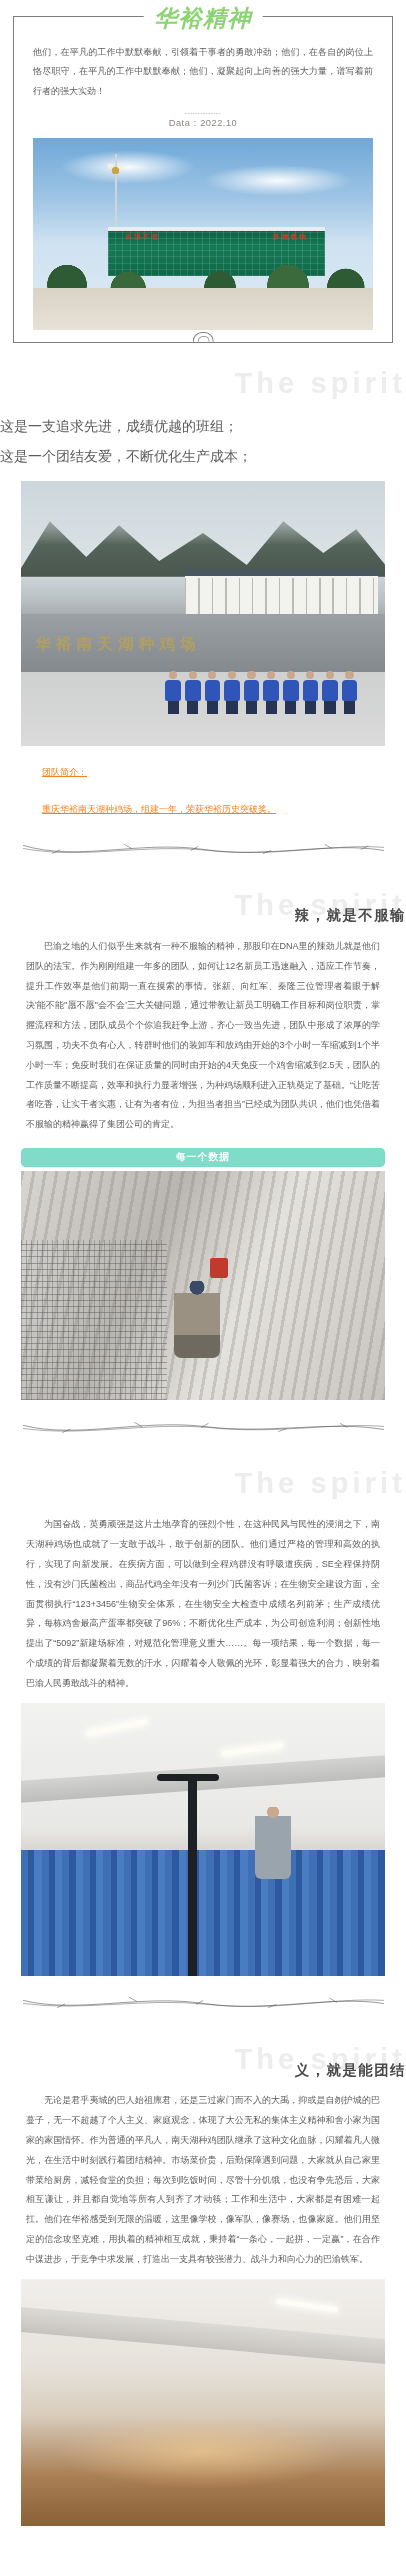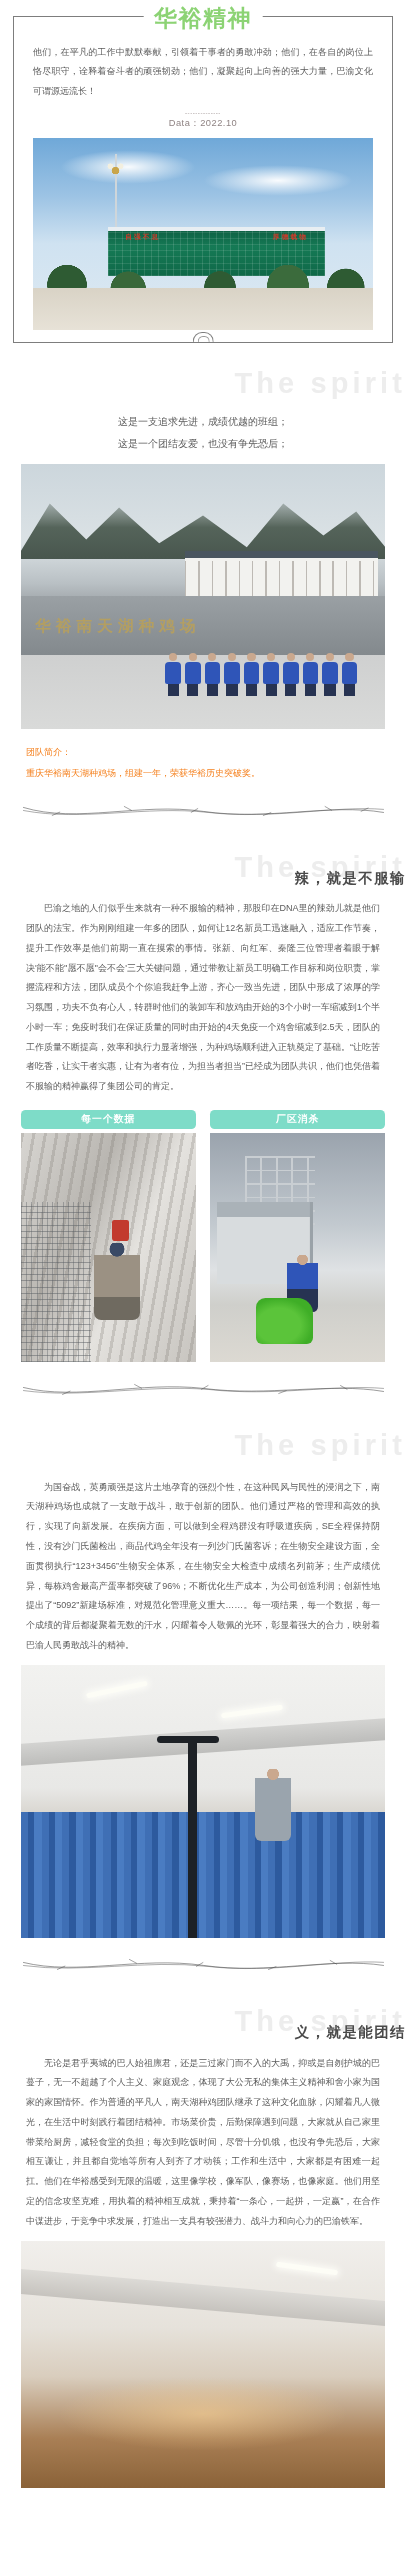--- a/index.html
+++ b/index.html
@@ -3,21 +3,21 @@
 <meta charset="utf-8">
 <style>
   html,body { margin:0; padding:0; background:#ffffff; }
   body { width:406px; font-family:"Liberation Sans","DejaVu Sans",sans-serif; color:#5c5c5c; }
   .page { width:406px; overflow:hidden; background:#fff; }
 
   
   .hero { position:relative; margin:15.5px 13px 0; border:0.5px solid #7d7d7d; padding:26px 19px 11.3px; }
   .hero-title { position:absolute; top:-13.4px; left:50%; transform:translateX(-50%);
     background:#fff; padding:0 10.3px; font-size:23px; font-weight:bold; color:#8cd374;
-    letter-spacing:1.5px; white-space:nowrap; }
+    letter-spacing:1.5px; white-space:nowrap;font-style:italic; }
   .hero-intro { font-size:9px; line-height:2.2; text-align:justify; color:#5c5c5c; margin:0; }
   .dashes { text-align:center; color:#9b8f8f; font-size:6.2px; letter-spacing:0.5px; margin-top:7.2px; }
   .date-line { text-align:center; color:#8f8383; font-size:9.3px; margin:1px 0 8.2px; letter-spacing:0.5px; }
   .notch { position:absolute; bottom:-0.5px; left:50%; transform:translateX(-50%);
     width:18.5px; height:9.3px; background:#fff; border:0.5px solid #7d7d7d; border-bottom:none;
     border-radius:9.3px 9.3px 0 0; }
   .notch-inner { position:absolute; bottom:0; left:3.6px; width:10.3px; height:5.2px;
     border:0.5px solid #9a9a9a; border-bottom:none; border-radius:5.2px 5.2px 0 0; }
 
   
@@ -113,42 +113,42 @@
 
   
   .sec-head { position:relative; margin-top:24px; height:44px; text-align:right; }
   .watermark { position:absolute; left:0; right:0; top:0; font-size:29px; font-weight:bold;
     color:#ededed; letter-spacing:4.1px; user-select:none; }
   .sec-title { position:absolute; left:0; right:0; top:17.5px; font-size:14.4px; font-weight:bold;
     color:#4a4a4a; letter-spacing:1.5px; }
   .arc-icon { display:inline-block; vertical-align:middle; margin:0 5.2px 5.2px; }
 
   
-  .center-line { text-align:center; font-size:10px; line-height:2.2; color:#5c5c5c; }
+  .center-line { text-align:left; font-size:14px; line-height:2.2; color:#5c5c5c; }
   .para { margin:4.1px 26px 0; font-size:9px; line-height:2.2; color:#5c5c5c;
     text-align:justify; text-indent:2em; }
   .orange-block { margin:13.4px 26px 0; color:#f58220; font-size:9px; line-height:2.3; }
-  .orange-block p { margin:0; }
+  .orange-block p { margin:16px;text-decoration:underline; }
 
   .branch { margin:14.4px 20.6px 0; display:block; }
 
   
   .cards { display:flex; gap:14px; margin:13.4px 20.6px 0; }
   .card { flex:1; }
   .pill { background:#7edcc8; color:#fff; font-size:9.8px; font-weight:bold; letter-spacing:1px;
     text-align:center; line-height:18.5px; height:18.5px; border-radius:4.6px; margin-bottom:4.1px; }
 </style>
 </head>
 <body>
 
 <div class="page">
 
   <section class="hero">
     <div class="hero-title">华裕精神</div>
-    <p class="hero-intro">他们，在平凡的工作中默默奉献，引领着干事者的勇敢冲劲；他们，在各自的岗位上恪尽职守，诠释着奋斗者的顽强韧劲；他们，凝聚起向上向善的强大力量，巴渝文化可谓源远流长！</p>
+    <p class="hero-intro">他们，在平凡的工作中默默奉献，引领着干事者的勇敢冲劲；他们，在各自的岗位上恪尽职守，在平凡的工作中默默奉献；他们，凝聚起向上向善的强大力量，谱写着前行者的强大实劲！</p>
     <div class="dashes">--------------</div>
     <div class="date-line">Data：2022.10</div>
 
     <div class="photo photo-building">
       <div class="cloud" style="left:8%;top:6%;width:40%;height:18%;"></div>
       <div class="cloud" style="left:50%;top:14%;width:44%;height:16%;"></div>
       <div class="lamp">
           <div class="lamp-head"></div>
         </div>
       <div class="bld">
@@ -162,21 +162,21 @@
 
     <div class="notch">
       <span class="notch-inner"></span>
     </div>
   </section>
 
   <div class="sec-head">
     <div class="watermark">The spirit</div>
   </div>
   <div class="center-line">这是一支追求先进，成绩优越的班组；</div>
-  <div class="center-line">这是一个团结友爱，也没有争先恐后；</div>
+  <div class="center-line">这是一个团结友爱，不断优化生产成本；</div>
 
   <div class="photo photo-team">
     <div class="mountains"></div>
     <div class="dorm">
         <div class="dorm-grid"></div>
       </div>
     <div class="wall">
       <div class="wall-sign">华裕南天湖种鸡场</div>
     </div>
     <div class="crew">
@@ -253,30 +253,20 @@
   <div class="cards">
     <div class="card">
       <div class="pill">每一个数据</div>
       <div class="photo photo-card-img">
         <div class="coop-lines"></div>
         <div class="coop-cage"></div>
         <div class="coop-bucket"></div>
         <div class="coop-worker"></div>
       </div>
     </div>
-    <div class="card">
-      <div class="pill">厂区消杀</div>
-      <div class="photo photo-card-img">
-        <div class="yard-sky"></div>
-        <div class="yard-frame"></div>
-        <div class="yard-barn"></div>
-        <div class="yard-worker"></div>
-        <div class="yard-machine"></div>
-      </div>
-    </div>
   </div>
 
   <svg class="branch" width="365" height="29" viewBox="0 0 709 56">
     <path d="M4,22 C110,48 230,10 355,24 C480,40 600,12 705,30" fill="none" stroke="#4d4d4d" stroke-width="1.1"></path>
     <path d="M4,28 C120,44 240,16 365,26 C490,40 610,16 705,24" fill="none" stroke="#4d4d4d" stroke-width="0.9"></path>
     <path d="M80,36 l16,-7 M220,16 l15,8 M350,26 l14,-8 M500,34 l16,-6 M620,18 l14,8" stroke="#4d4d4d" stroke-width="1"></path>
   </svg>
 
   <div class="sec-head">
     <div class="watermark">The spirit</div>

